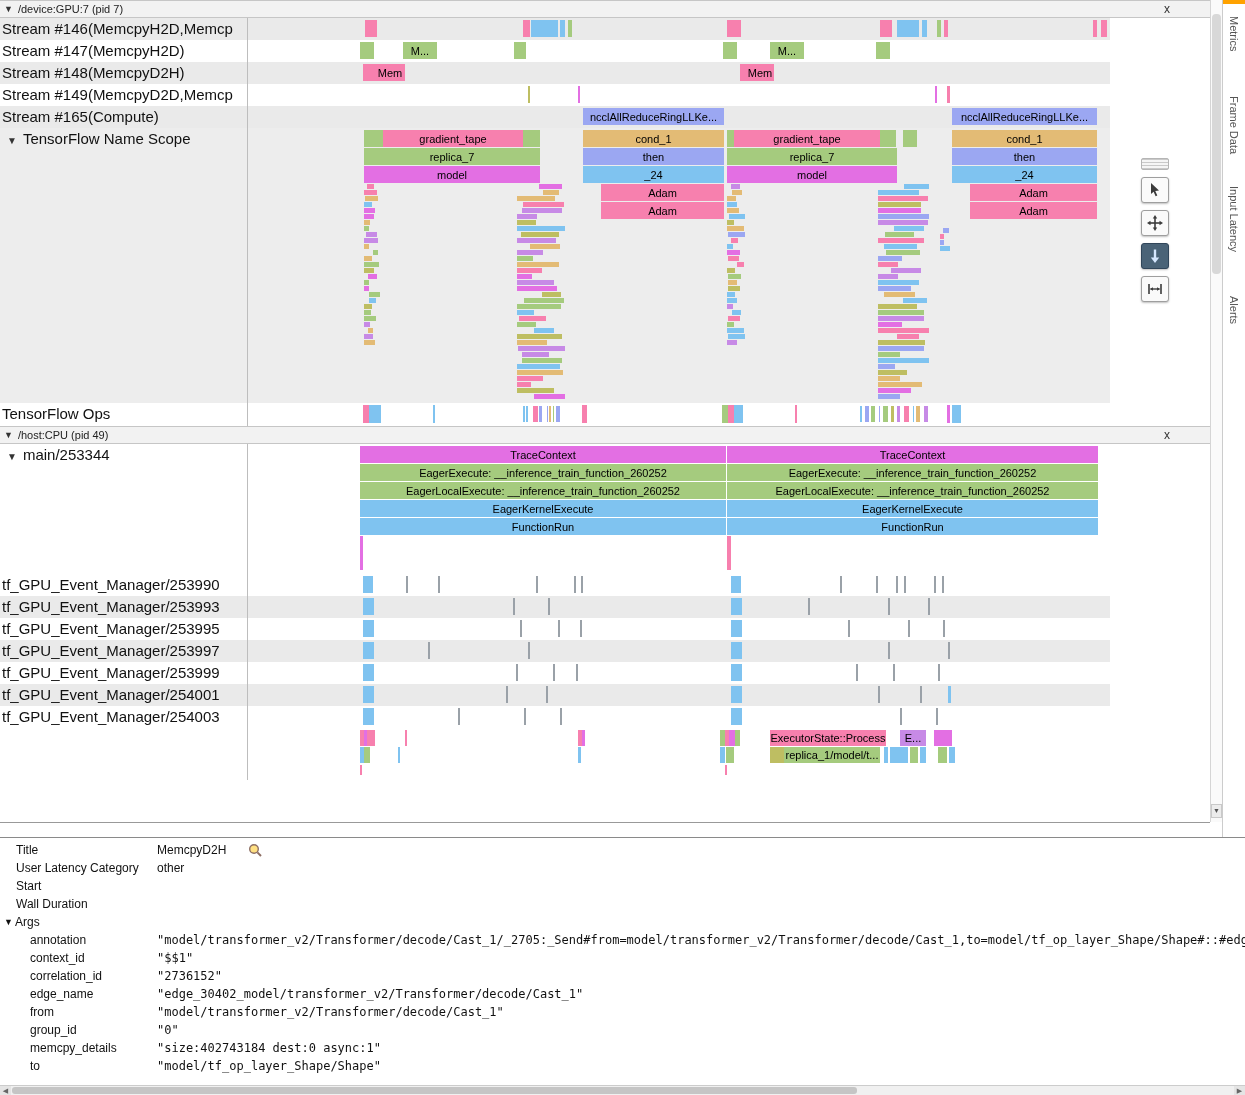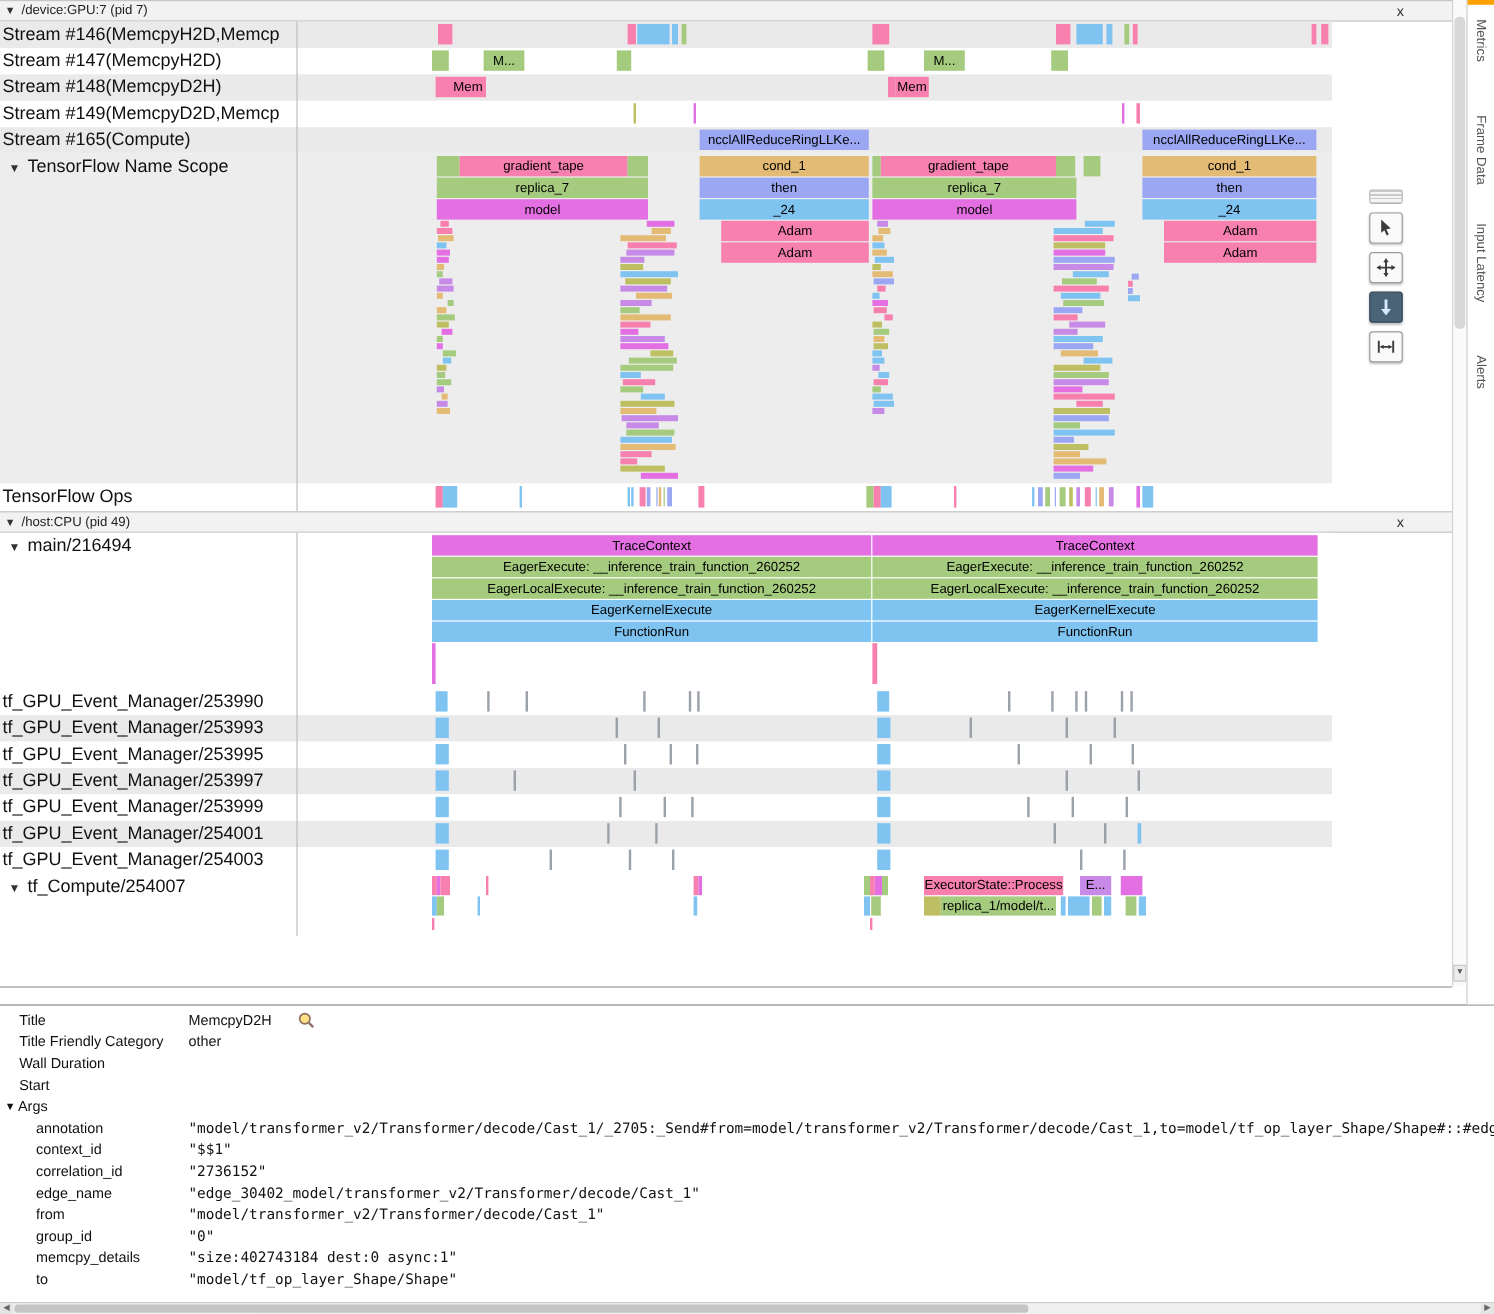--- a/index.html
+++ b/index.html
@@ -297,21 +297,21 @@
       </div>
       <div class="vline"></div>
     </div>
   <div class="section-header">
     <span class="htri">▼</span>
     <span>/host:CPU (pid 49)</span>
     <span class="close-x">x</span>
   </div>
   <div class="tracks" id="host-tracks">
       <div class="track-row" style="height: 130px; background: rgb(255, 255, 255);">
-        <div class="track-label"><span class="tri">▼</span><span>main/216494</span></div>
+        <div class="track-label"><span class="tri">▼</span><span>main/253344</span></div>
         <div class="blk" style="left: 360px; top: 2px; width: 366px; height: 17px; background: rgb(227, 111, 227);">TraceContext</div>
         <div class="blk" style="left: 727px; top: 2px; width: 371px; height: 17px; background: rgb(227, 111, 227);">TraceContext</div>
         <div class="blk" style="left: 360px; top: 20px; width: 366px; height: 17px; background: rgb(165, 203, 126);">EagerExecute: __inference_train_function_260252</div>
         <div class="blk" style="left: 727px; top: 20px; width: 371px; height: 17px; background: rgb(165, 203, 126);">EagerExecute: __inference_train_function_260252</div>
         <div class="blk" style="left: 360px; top: 38px; width: 366px; height: 17px; background: rgb(165, 203, 126);">EagerLocalExecute: __inference_train_function_260252</div>
         <div class="blk" style="left: 727px; top: 38px; width: 371px; height: 17px; background: rgb(165, 203, 126);">EagerLocalExecute: __inference_train_function_260252</div>
         <div class="blk" style="left: 360px; top: 56px; width: 366px; height: 17px; background: rgb(127, 195, 240);">EagerKernelExecute</div>
         <div class="blk" style="left: 727px; top: 56px; width: 371px; height: 17px; background: rgb(127, 195, 240);">EagerKernelExecute</div>
         <div class="blk" style="left: 360px; top: 74px; width: 366px; height: 17px; background: rgb(127, 195, 240);">FunctionRun</div>
         <div class="blk" style="left: 727px; top: 74px; width: 371px; height: 17px; background: rgb(127, 195, 240);">FunctionRun</div>
@@ -389,21 +389,20 @@
         <div class="track-label"><span>tf_GPU_Event_Manager/254003</span></div>
         <div class="blk" style="left: 363px; top: 2px; width: 11px; height: 17px; background: rgb(127, 195, 240);"></div>
         <div class="blk" style="left: 458px; top: 2px; width: 2px; height: 17px; background: rgb(154, 161, 168);"></div>
         <div class="blk" style="left: 524px; top: 2px; width: 2px; height: 17px; background: rgb(154, 161, 168);"></div>
         <div class="blk" style="left: 560px; top: 2px; width: 2px; height: 17px; background: rgb(154, 161, 168);"></div>
         <div class="blk" style="left: 731px; top: 2px; width: 11px; height: 17px; background: rgb(127, 195, 240);"></div>
         <div class="blk" style="left: 900px; top: 2px; width: 2px; height: 17px; background: rgb(154, 161, 168);"></div>
         <div class="blk" style="left: 936px; top: 2px; width: 2px; height: 17px; background: rgb(154, 161, 168);"></div>
       </div>
       <div class="track-row" style="height: 52px; background: rgb(255, 255, 255);">
-        <div class="track-label"><span class="tri">▼</span><span>tf_Compute/254007</span></div>
         <div class="blk" style="left: 360px; top: 2px; width: 4px; height: 16px; background: rgb(247, 128, 174);"></div>
         <div class="blk" style="left: 364px; top: 2px; width: 3px; height: 16px; background: rgb(227, 111, 227);"></div>
         <div class="blk" style="left: 367px; top: 2px; width: 8px; height: 16px; background: rgb(247, 128, 174);"></div>
         <div class="blk" style="left: 405px; top: 2px; width: 2px; height: 16px; background: rgb(247, 128, 174);"></div>
         <div class="blk" style="left: 578px; top: 2px; width: 4px; height: 16px; background: rgb(247, 128, 174);"></div>
         <div class="blk" style="left: 582px; top: 2px; width: 3px; height: 16px; background: rgb(227, 111, 227);"></div>
         <div class="blk" style="left: 720px; top: 2px; width: 5px; height: 16px; background: rgb(165, 203, 126);"></div>
         <div class="blk" style="left: 725px; top: 2px; width: 4px; height: 16px; background: rgb(247, 128, 174);"></div>
         <div class="blk" style="left: 729px; top: 2px; width: 6px; height: 16px; background: rgb(227, 111, 227);"></div>
         <div class="blk" style="left: 735px; top: 2px; width: 5px; height: 16px; background: rgb(165, 203, 126);"></div>
@@ -482,29 +481,29 @@
   <div class="detail-rows" id="detail-rows">
       <div class="detail-row">
         <span class="detail-label">Title</span>
         <span class="detail-value">MemcpyD2H</span>
         <span class="search-icon"><svg width="14" height="14">
             <circle cx="6" cy="6" r="4.3" fill="#ffe082" stroke="#8d6e63" stroke-width="1.4"></circle>
             <line x1="9.4" y1="9.4" x2="13" y2="13" stroke="#8d6e63" stroke-width="2"></line>
           </svg></span>
       </div>
       <div class="detail-row">
-        <span class="detail-label">Title Friendly Category</span>
+        <span class="detail-label">User Latency Category</span>
         <span class="detail-value">other</span>
+      </div>
+      <div class="detail-row">
+        <span class="detail-label">Start</span>
+        <span class="detail-value"></span>
       </div>
       <div class="detail-row">
         <span class="detail-label">Wall Duration</span>
-        <span class="detail-value"></span>
-      </div>
-      <div class="detail-row">
-        <span class="detail-label">Start</span>
         <span class="detail-value"></span>
       </div>
       <div class="args-header">
         <span class="tri2">▼</span>
         <span class="args-text">Args</span>
       </div>
       <div class="detail-row args-row">
         <span class="detail-label">annotation</span>
         <span class="detail-value mono">"model/transformer_v2/Transformer/decode/Cast_1/_2705:_Send#from=model/transformer_v2/Transformer/decode/Cast_1,to=model/tf_op_layer_Shape/Shape#::#edge</span>
       </div>

